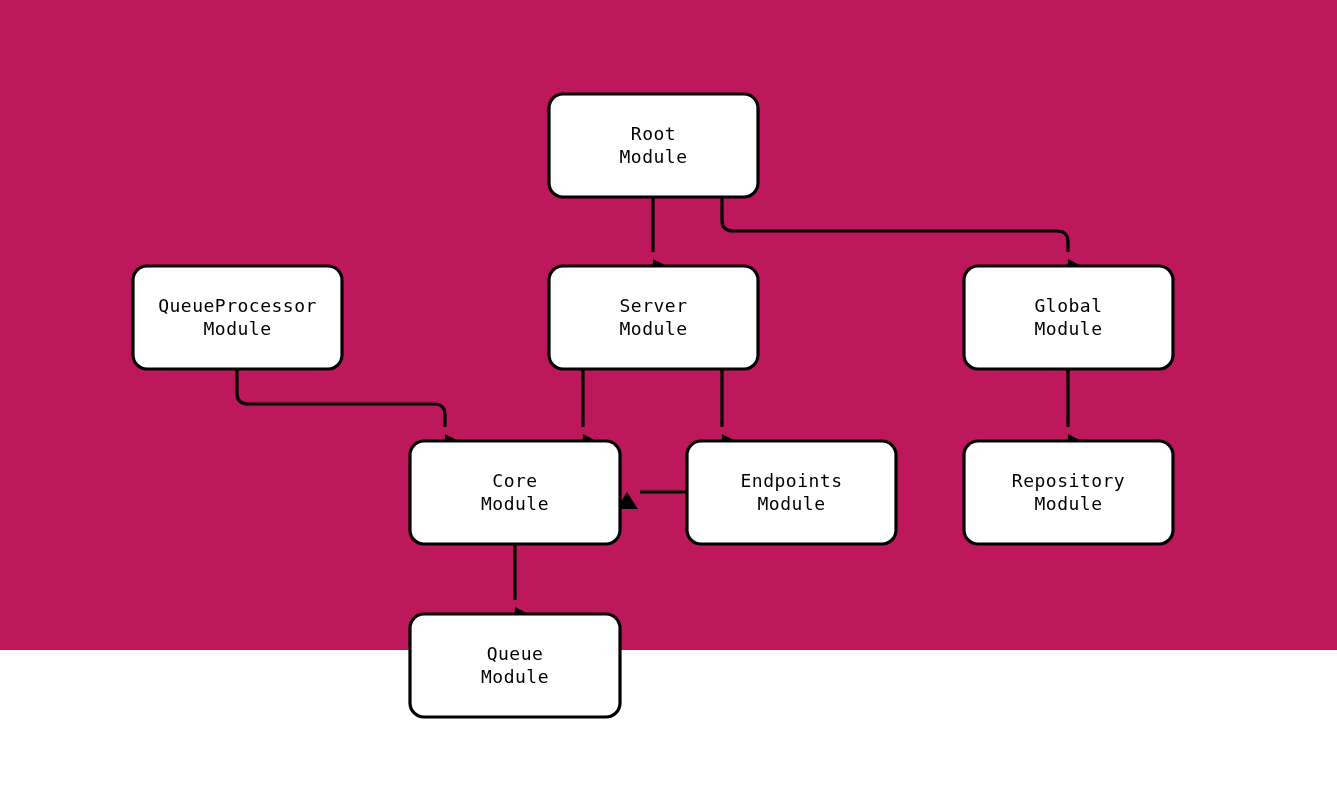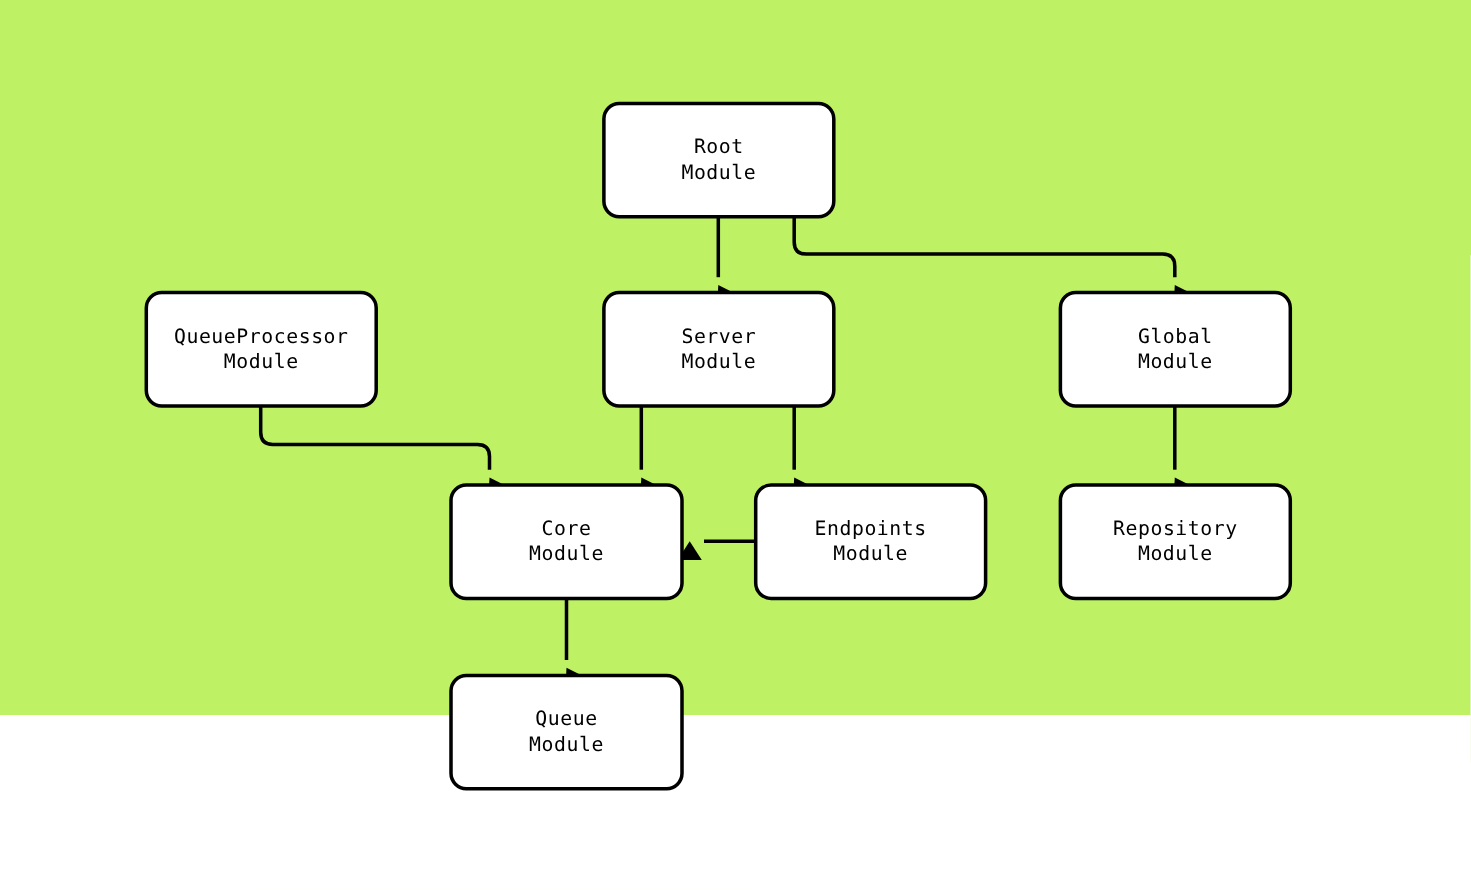--- a/index.html
+++ b/index.html
@@ -10,21 +10,21 @@
   body {
     width: 1337px;
     height: 809px;
     overflow: hidden;
     font-family: "DejaVu Sans Mono", "Liberation Mono", monospace;
   }
   #diagram-root {
     position: relative;
     width: 1337px;
     height: 650px;
-    background: #bef264;
+    background: #be185d;
   }
   svg#graph {
     display: block;
     width: 1337px;
     height: 809px;
   }
   .node-box {
     fill: #ffffff;
     stroke: #000000;
     stroke-width: 3.2;

